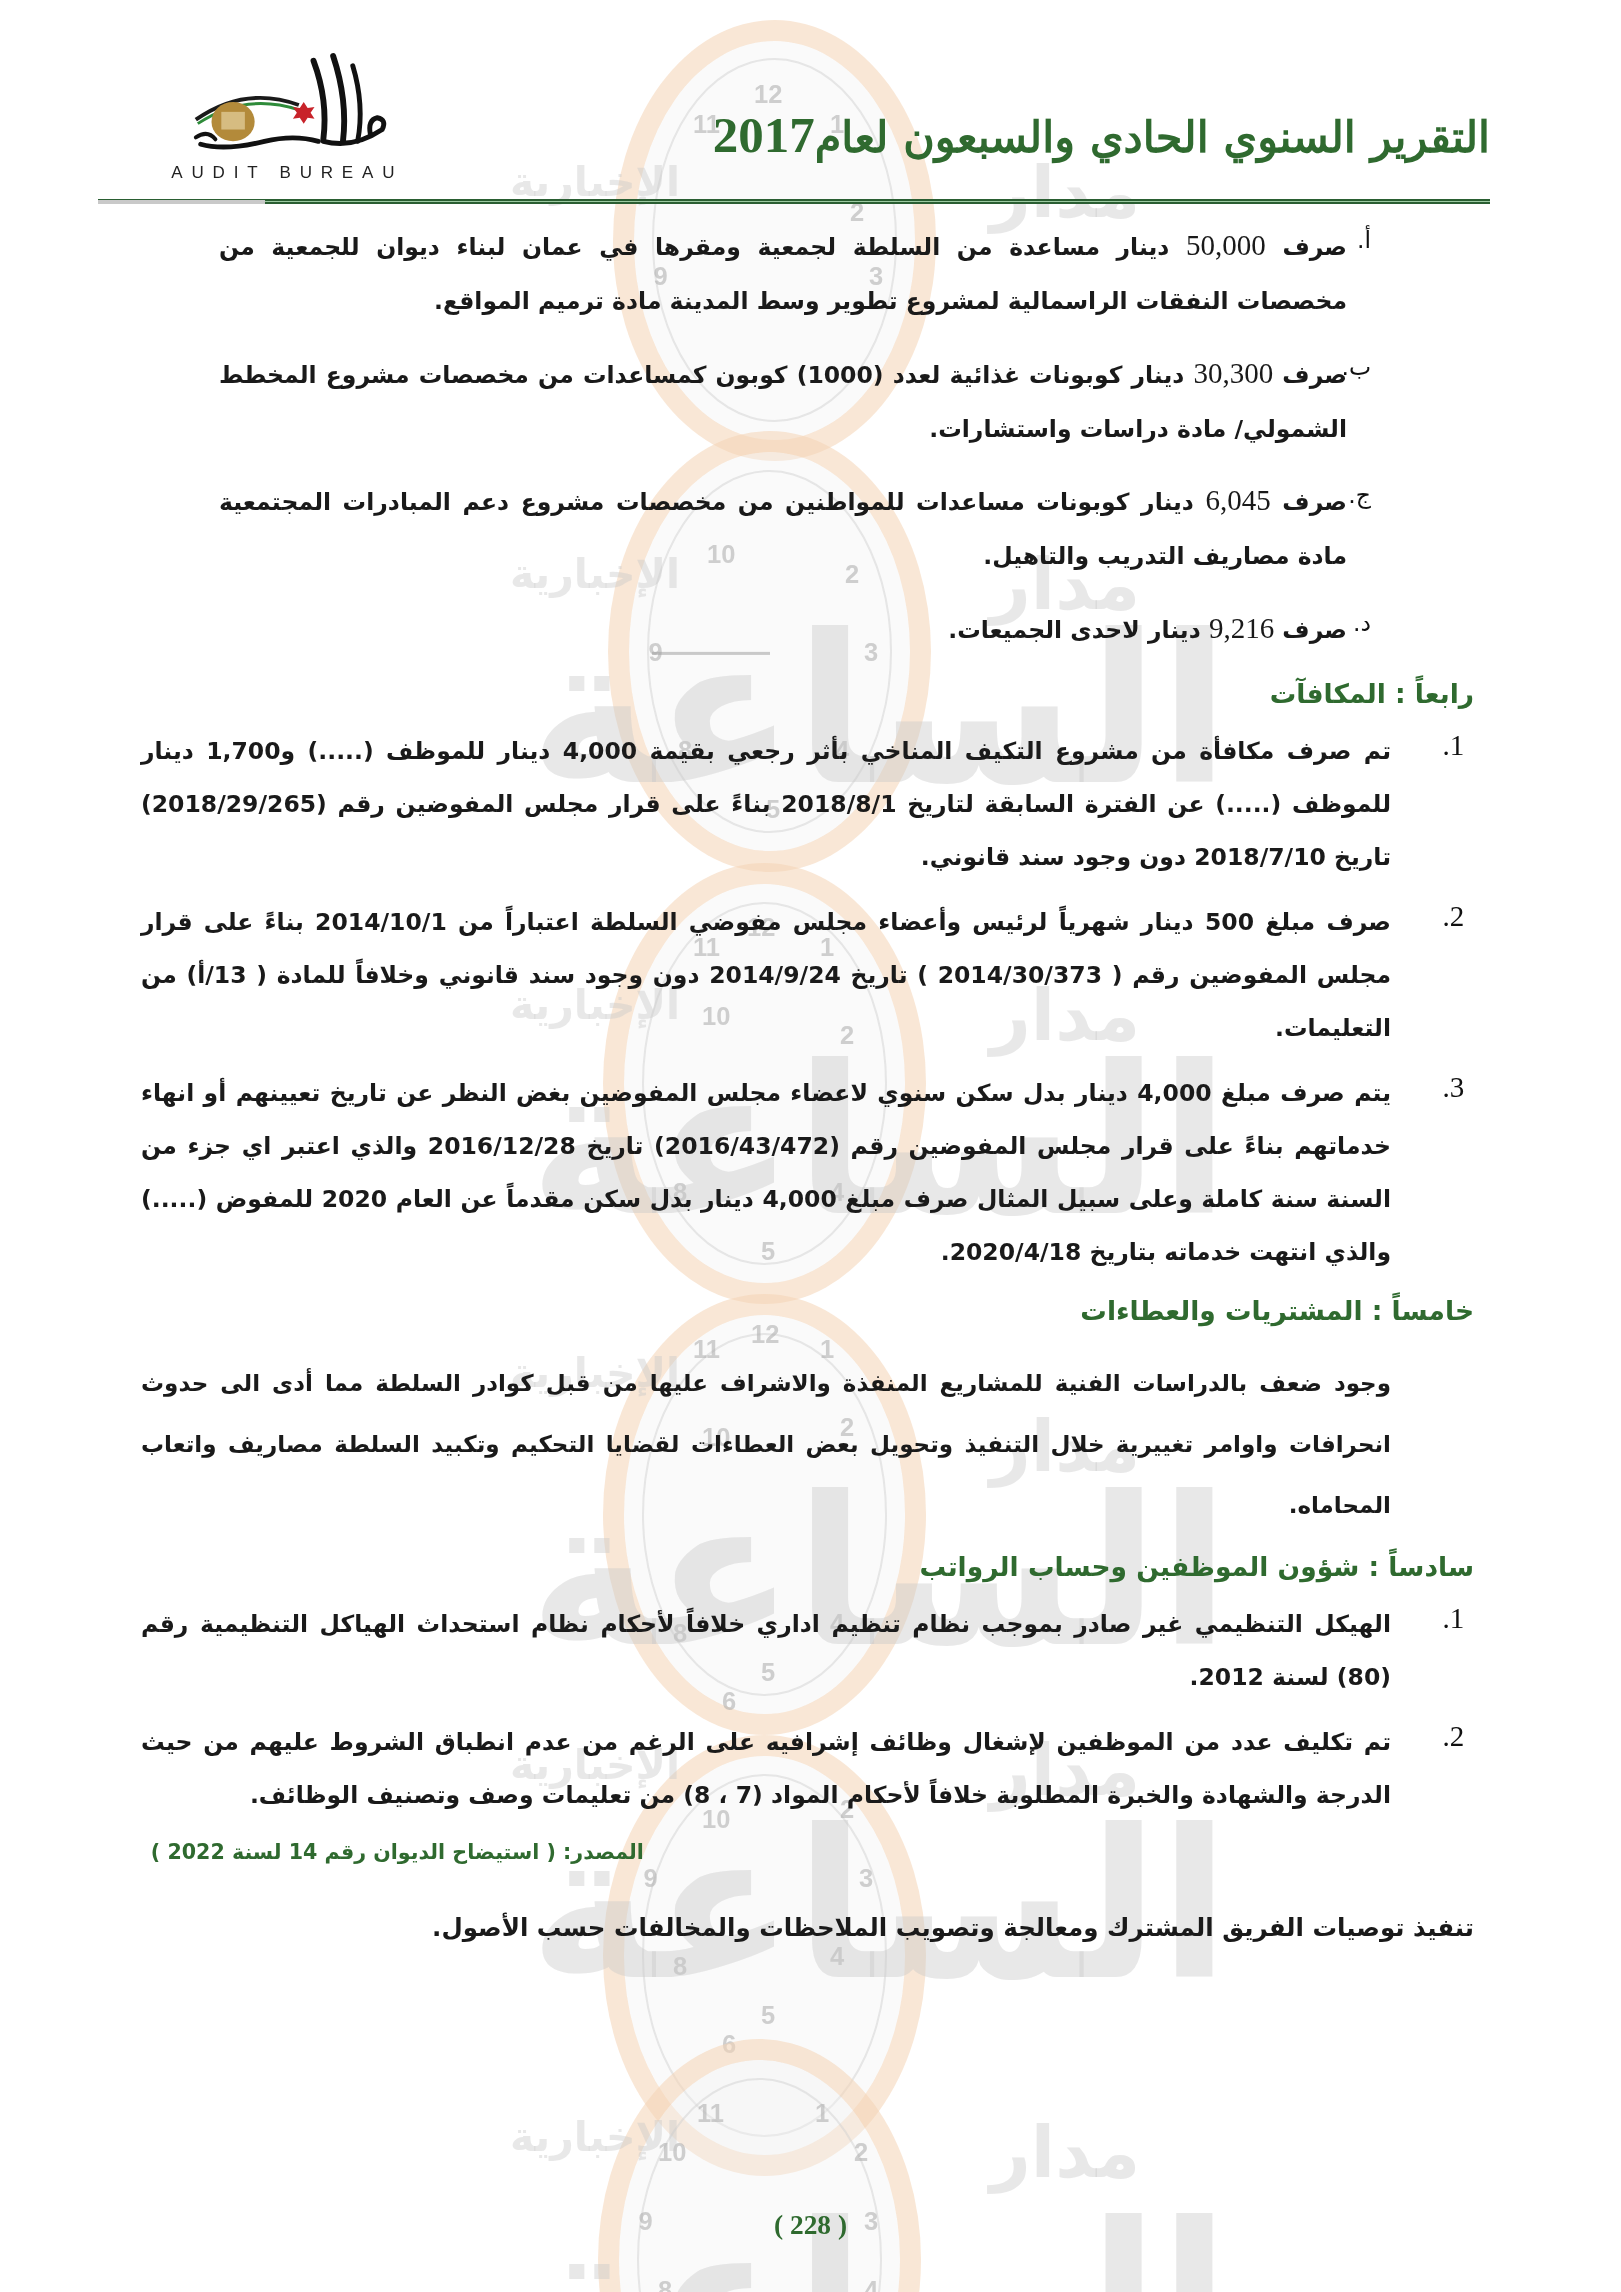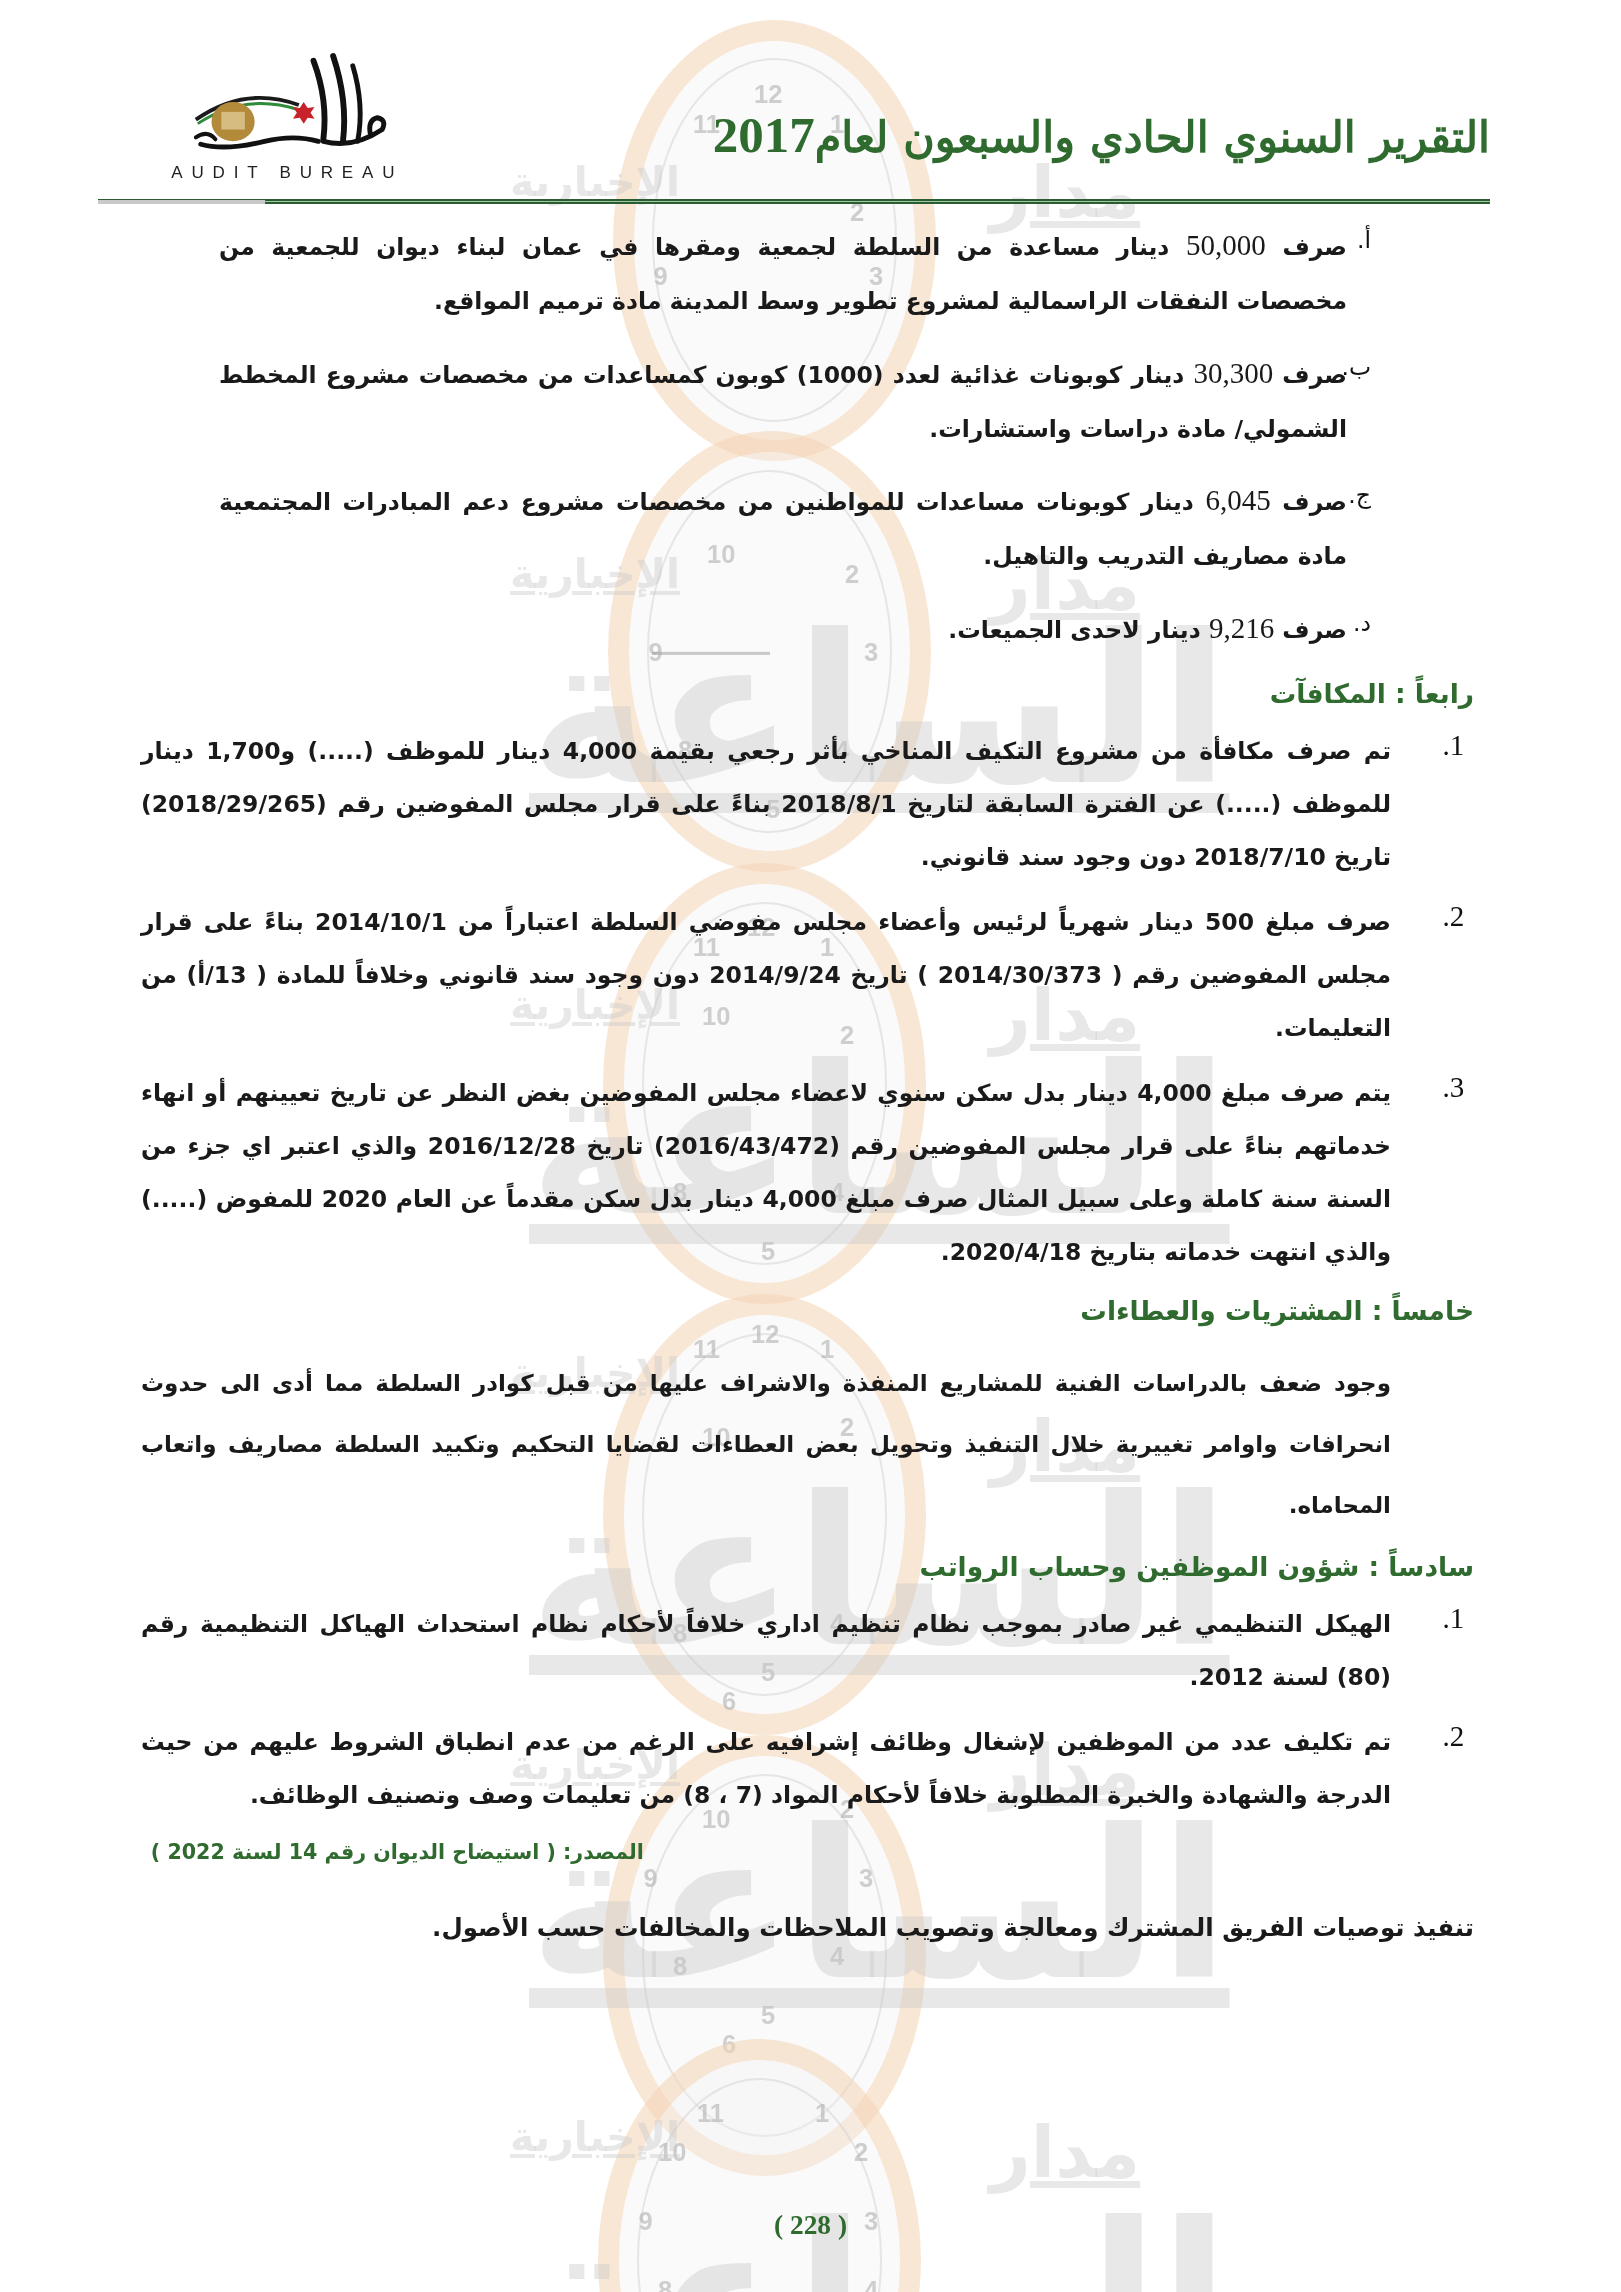--- a/index.html
+++ b/index.html
@@ -23,21 +23,21 @@
     .wm-clock .num {
       position: absolute; font-family: "Liberation Sans", sans-serif;
       font-size: 25.5px; color: rgba(170,170,170,0.55); font-weight: bold;
     }
     .wm-clock .hand {
       position: absolute; left: 50%; top: 50%; height: 2.9px; background: rgba(160,160,160,0.55);
       transform-origin: 0 50%;
     }
     .wm-word {
       font-family: "DejaVu Sans", sans-serif; font-weight: bold;
-      color: rgba(200, 200, 200, 0.42); white-space: nowrap; direction: rtl; text-decoration: underline;
+      color: rgba(200, 200, 200, 0.42); white-space: nowrap; direction: rtl;
     }
     .wm-big { font-size: 206px; line-height: 1; }
     .wm-mid { font-size: 71px; line-height: 1; }
     .wm-small { font-size: 41px; line-height: 1; }
 
     
     .header {
       position: absolute; top: 47px; left: 147px; width: 1343px; height: 147px; z-index: 2;
     }
     .header-title {

